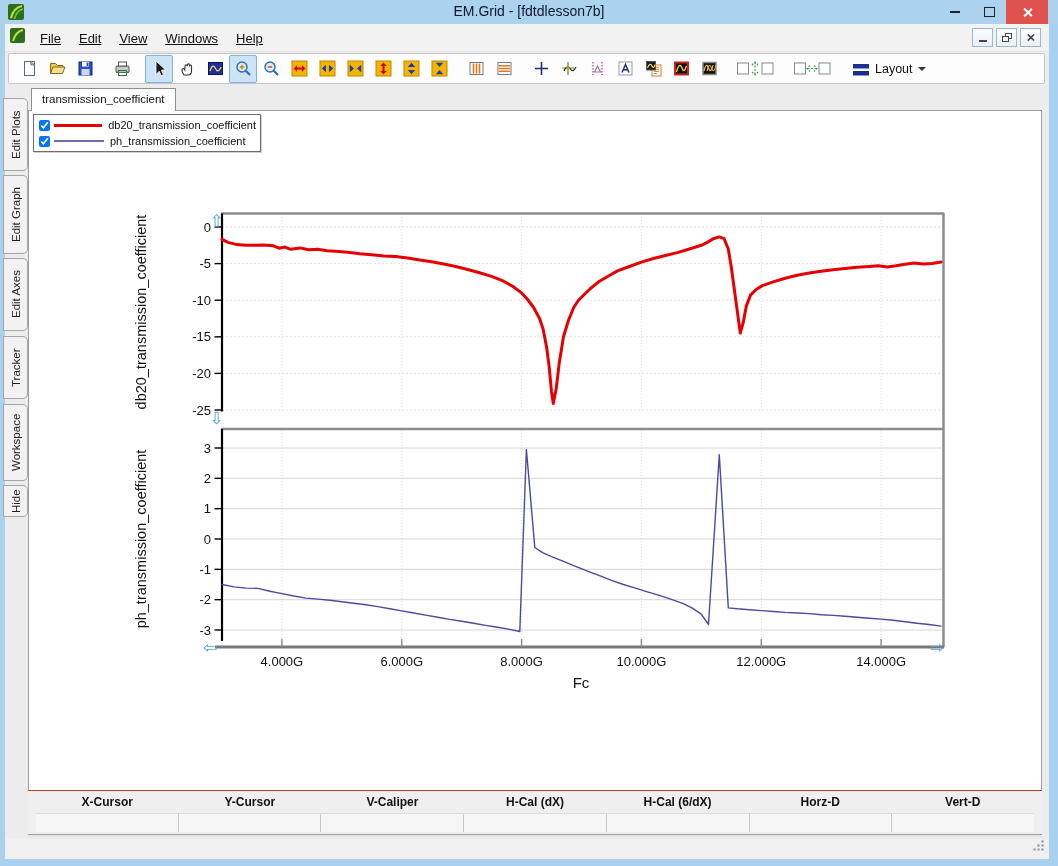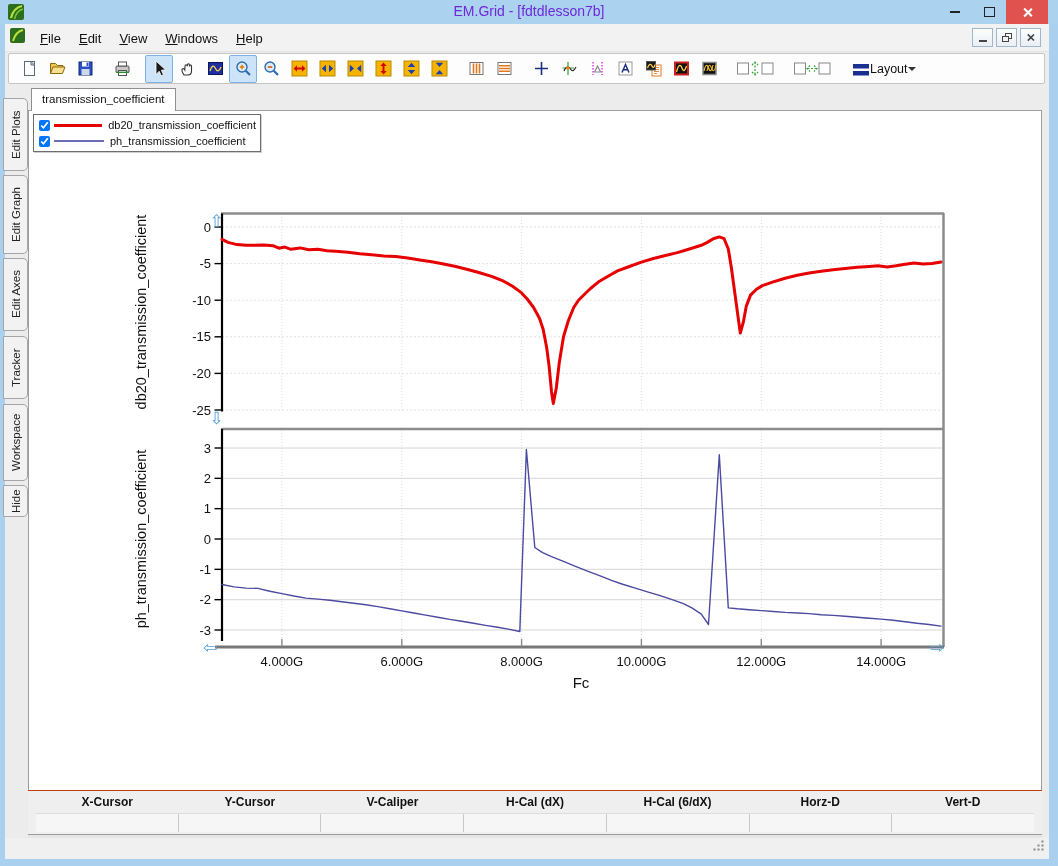--- a/index.html
+++ b/index.html
@@ -5,51 +5,51 @@
   html,body{margin:0;padding:0;background:#d8d8d8;font-family:"Liberation Sans",sans-serif;}
   .win{position:relative;width:1058px;height:866px;background:#ececec;overflow:hidden;
        -webkit-font-smoothing:antialiased;}
   
   .border-left{position:absolute;left:0;top:24px;width:5px;height:842px;background:#a9d1ef;}
   .border-right{position:absolute;right:0;top:24px;width:9px;height:842px;background:#a9d1ef;}
   .border-bottom{position:absolute;left:0;top:859px;width:1058px;height:7px;background:#a9d1ef;}
   
   .titlebar{position:absolute;left:0;top:0;width:1058px;height:24px;background:#abd3ef;}
   .titlebar .logo{position:absolute;left:8px;top:4px;}
-  .title-text{position:absolute;left:0;top:3px;width:100%;text-align:center;font-size:14px;color:#6d28d9;}
+  .title-text{position:absolute;left:0;top:3px;width:100%;text-align:center;font-size:14px;color:#0f172a;}
   .cap-btns{position:absolute;right:10px;top:0;height:24px;display:flex;align-items:stretch;}
   .cap-btn{width:34px;display:flex;align-items:center;justify-content:center;cursor:default;}
   .cap-close{width:42px;background:#e0524e;}
   .dash{width:10px;height:2px;background:#222;}
   .sq{width:9px;height:8px;border:1.5px solid #222;background:transparent;}
   .x-glyph{position:relative;width:11px;height:11px;color:#fff;}
   .x-glyph::before,.x-glyph::after{content:"";position:absolute;left:5px;top:0;width:1.8px;height:11px;background:currentColor;}
   .x-glyph::before{transform:rotate(45deg);} .x-glyph::after{transform:rotate(-45deg);}
   
   .menubar{position:absolute;left:5px;top:24px;width:1044px;height:27px;background:#f2f2f2;
-           border-bottom:1px solid #e3e3e3;display:flex;align-items:center;}
+           border-bottom:1px solid #e3e3e3;display:flex;align-items:center;text-decoration:underline;}
   .menubar .logo{margin:0 6px 0 5px;}
   .menu-item{padding:4px 9px;font-size:13px;color:#111;cursor:default;}
   .menu-item u{text-decoration:underline;}
   .mdi-btns{position:absolute;right:8px;top:4px;display:flex;gap:3px;}
   .mdi-btn{width:19px;height:17px;border:1px solid #9db8cc;background:linear-gradient(#fdfdfd,#e9eff5);
            display:flex;align-items:center;justify-content:center;color:#444;}
   .mdi-dash{width:8px;height:2px;background:#444;margin-top:6px;}
   .mdi-restore{position:relative;width:10px;height:9px;}
   .mdi-restore::before{content:"";position:absolute;right:0;top:0;width:5px;height:4px;border:1px solid #444;}
   .mdi-restore::after{content:"";position:absolute;left:0;bottom:0;width:5px;height:4px;border:1px solid #444;background:#f2f2f2;}
   .mdi-x{color:#444;transform:scale(.8);}
   
   .toolbar{position:absolute;left:8px;top:53px;width:1037px;height:31px;background:#fdfdfd;
            border:1px solid #c6c6c6;border-radius:2px;display:flex;align-items:center;padding-left:6px;box-sizing:border-box;}
   .tb{width:26px;height:26px;display:flex;align-items:center;justify-content:center;border:1px solid transparent;border-radius:2px;}
   .tb.wide{width:46px;}
   .tb.active{background:#cde3f8;border-color:#7fb2e0;}
   .tb-gap{width:9px;}
-  .tb-layout{display:flex;align-items:center;padding:0 6px;height:26px;}
+  .tb-layout{display:flex;align-items:center;gap:5px;padding:0 6px;height:26px;}
   .tb-layout .lbl{font-size:12.5px;color:#111;}
   .caret{width:0;height:0;border-left:4px solid transparent;border-right:4px solid transparent;border-top:4px solid #333;}
   
   .side-tab{position:absolute;left:3px;width:25px;background:#f2f2f2;border:1px solid #a5a5a5;
             border-radius:5px 0 0 5px;box-sizing:border-box;display:flex;align-items:center;justify-content:center;
             writing-mode:vertical-rl;transform:rotate(180deg);font-size:11.5px;color:#222;cursor:default;}
   
   .doc{position:absolute;left:28px;top:110px;width:1014px;height:724px;background:#fff;
        border:1px solid #9e9e9e;border-bottom:none;box-sizing:border-box;}
   .doctab{position:absolute;left:31px;top:88px;height:23px;background:#fff;border:1px solid #8f8f8f;border-bottom:none;

